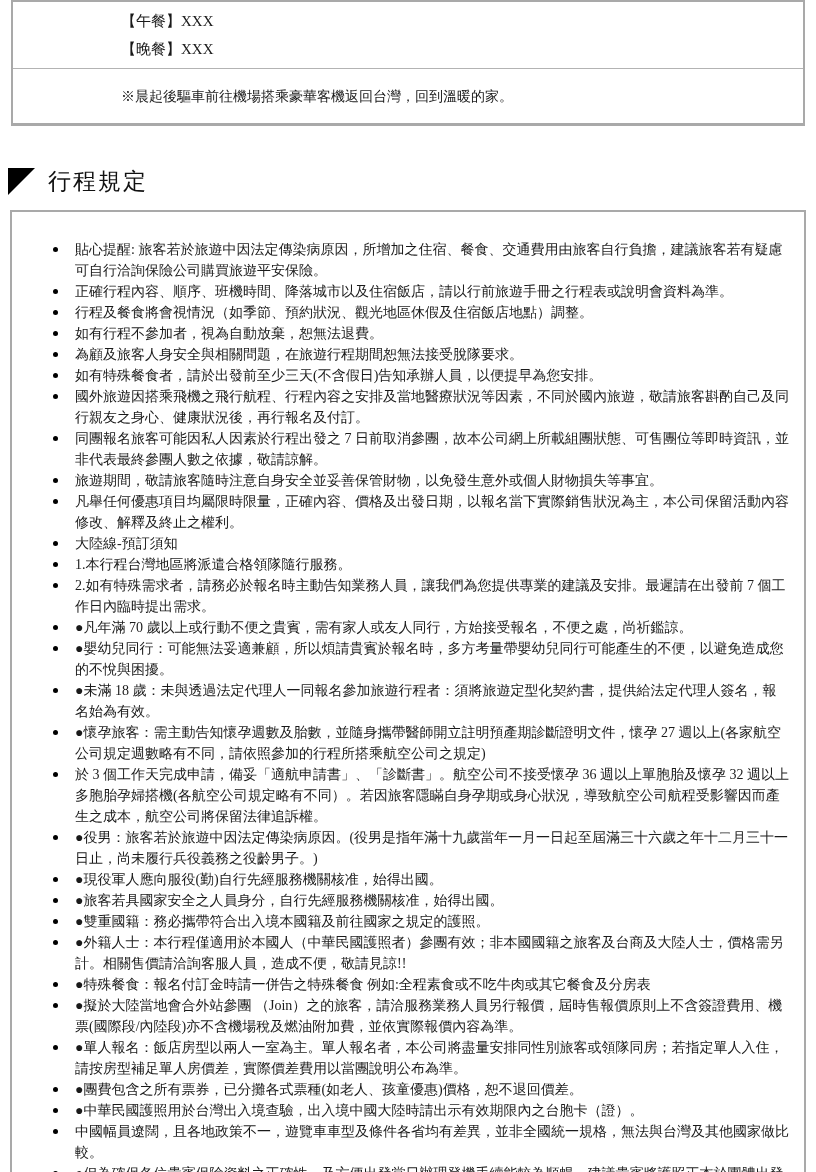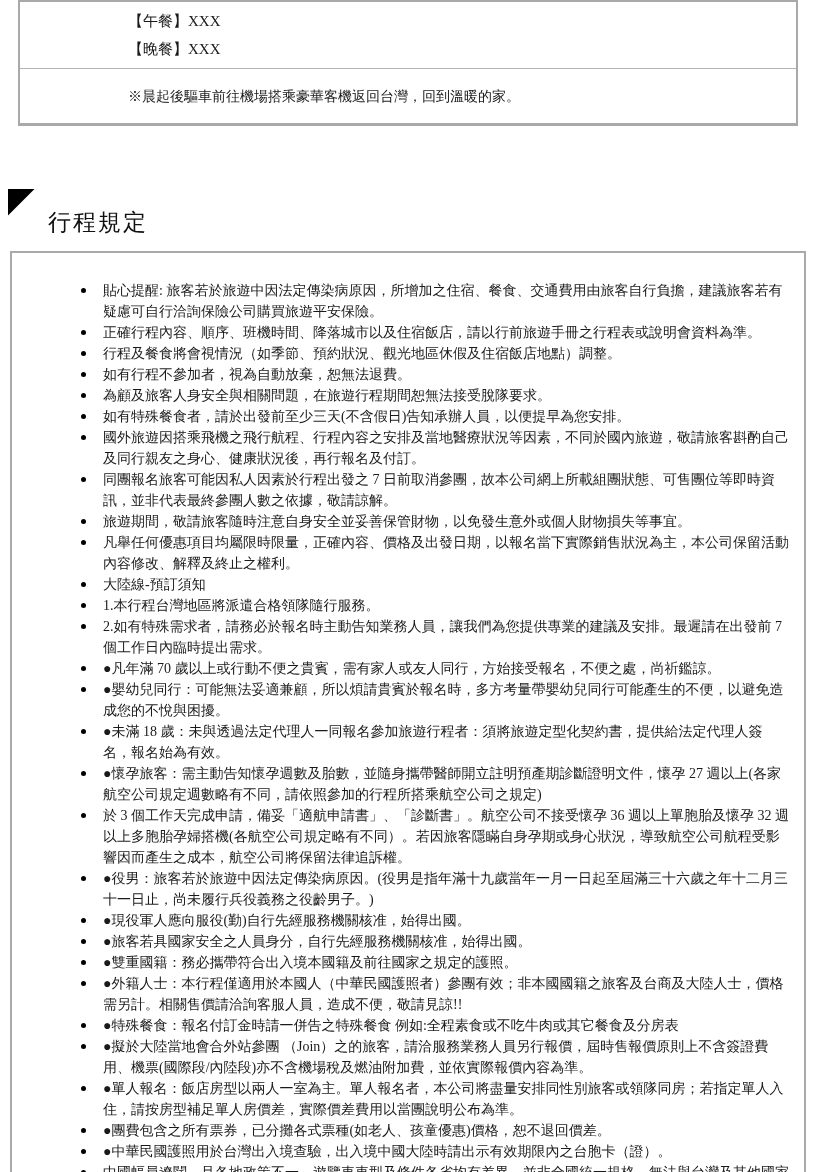--- a/index.html
+++ b/index.html
@@ -5,21 +5,21 @@
   * { box-sizing: border-box; margin: 0; padding: 0; }
   html, body {
     width: 816px; height: 1172px;
     background: #ffffff;
     overflow: hidden;
     font-family: "Liberation Serif", "DejaVu Serif", serif;
     color: #1a1a1a;
   }
   
   .meal-box {
-    margin: 0 18px;
+    margin: 0 11px;
     border: 2px solid #a9a9a9;
     border-bottom-width: 3px;
   }
   .meal-rows {
     padding: 5px 14px 5px 108px;
     font-size: 15px;
     line-height: 28px;
   }
   .note-row {
     border-top: 1px solid #b3b3b3;
@@ -37,40 +37,38 @@
   .tri-icon {
     width: 27px; height: 27px;
     background: #000000;
     clip-path: polygon(0 0, 100% 0, 0 100%);
     flex: 0 0 auto;
   }
   .section-title {
     font-size: 23px;
     letter-spacing: 2px;
     color: #111111;
-    margin-top: 41px;
   }
   
   .rules-box {
     margin: 0 10px;
     border: 2px solid #a9a9a9;
     border-bottom-width: 4px;
     height: 966px;
     overflow: hidden;
     padding: 27px 14px 10px 0;
   }
   .rules-list {
     list-style: none;
     font-size: 14px;
     line-height: 21px;
   }
   .rules-list li {
     position: relative;
     padding-left: 63px;
-    margin-left: 28px;
   }
   .rules-list li::before {
     content: "";
     position: absolute;
     left: 41px;
     top: 8px;
     width: 5px; height: 5px;
     border-radius: 50%;
     background: #000000;
   }

